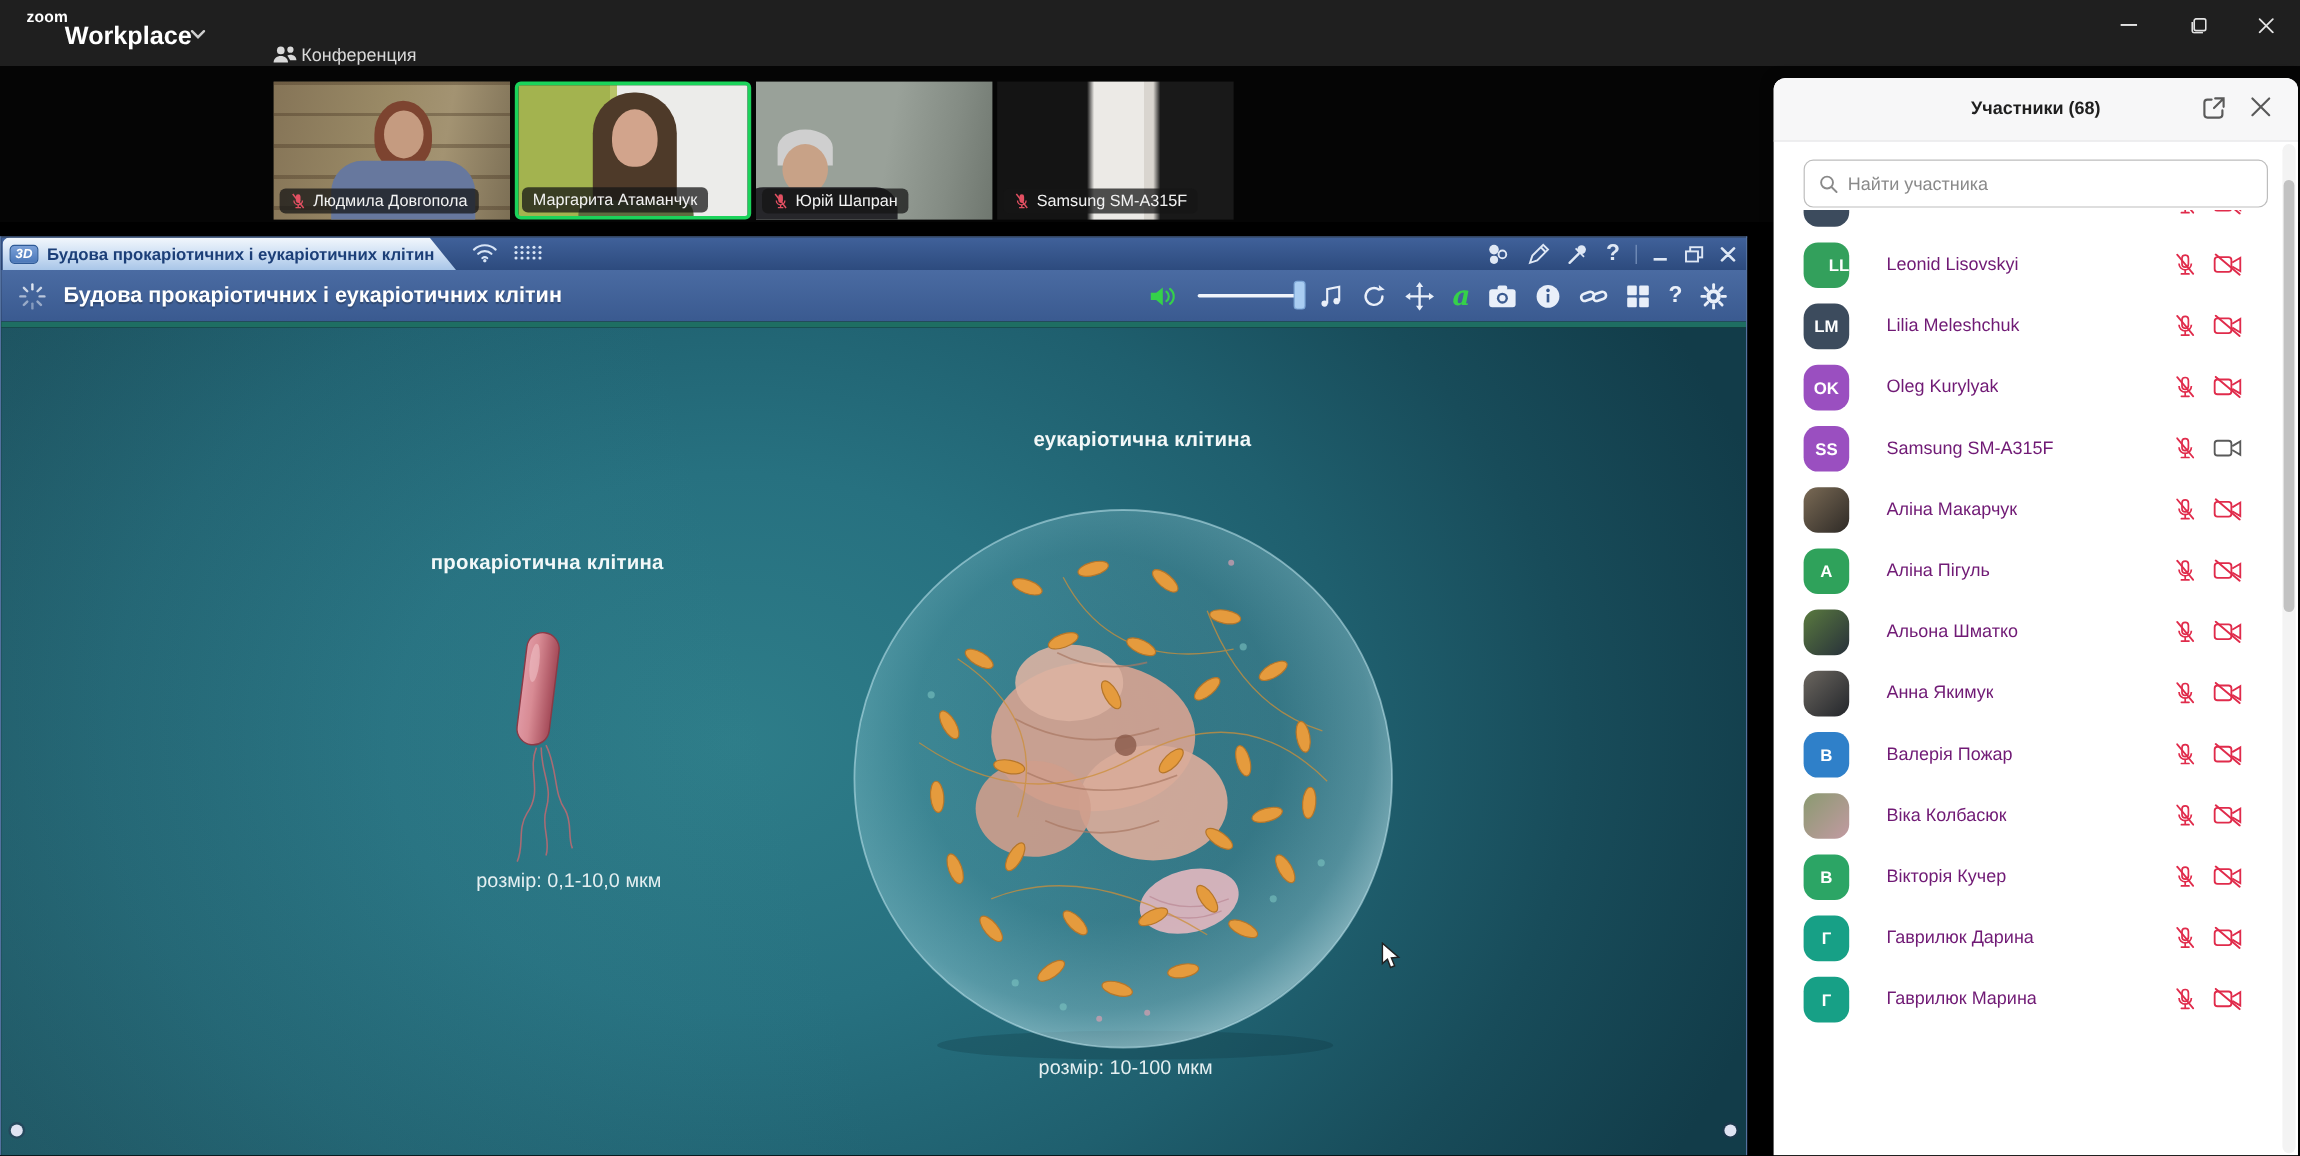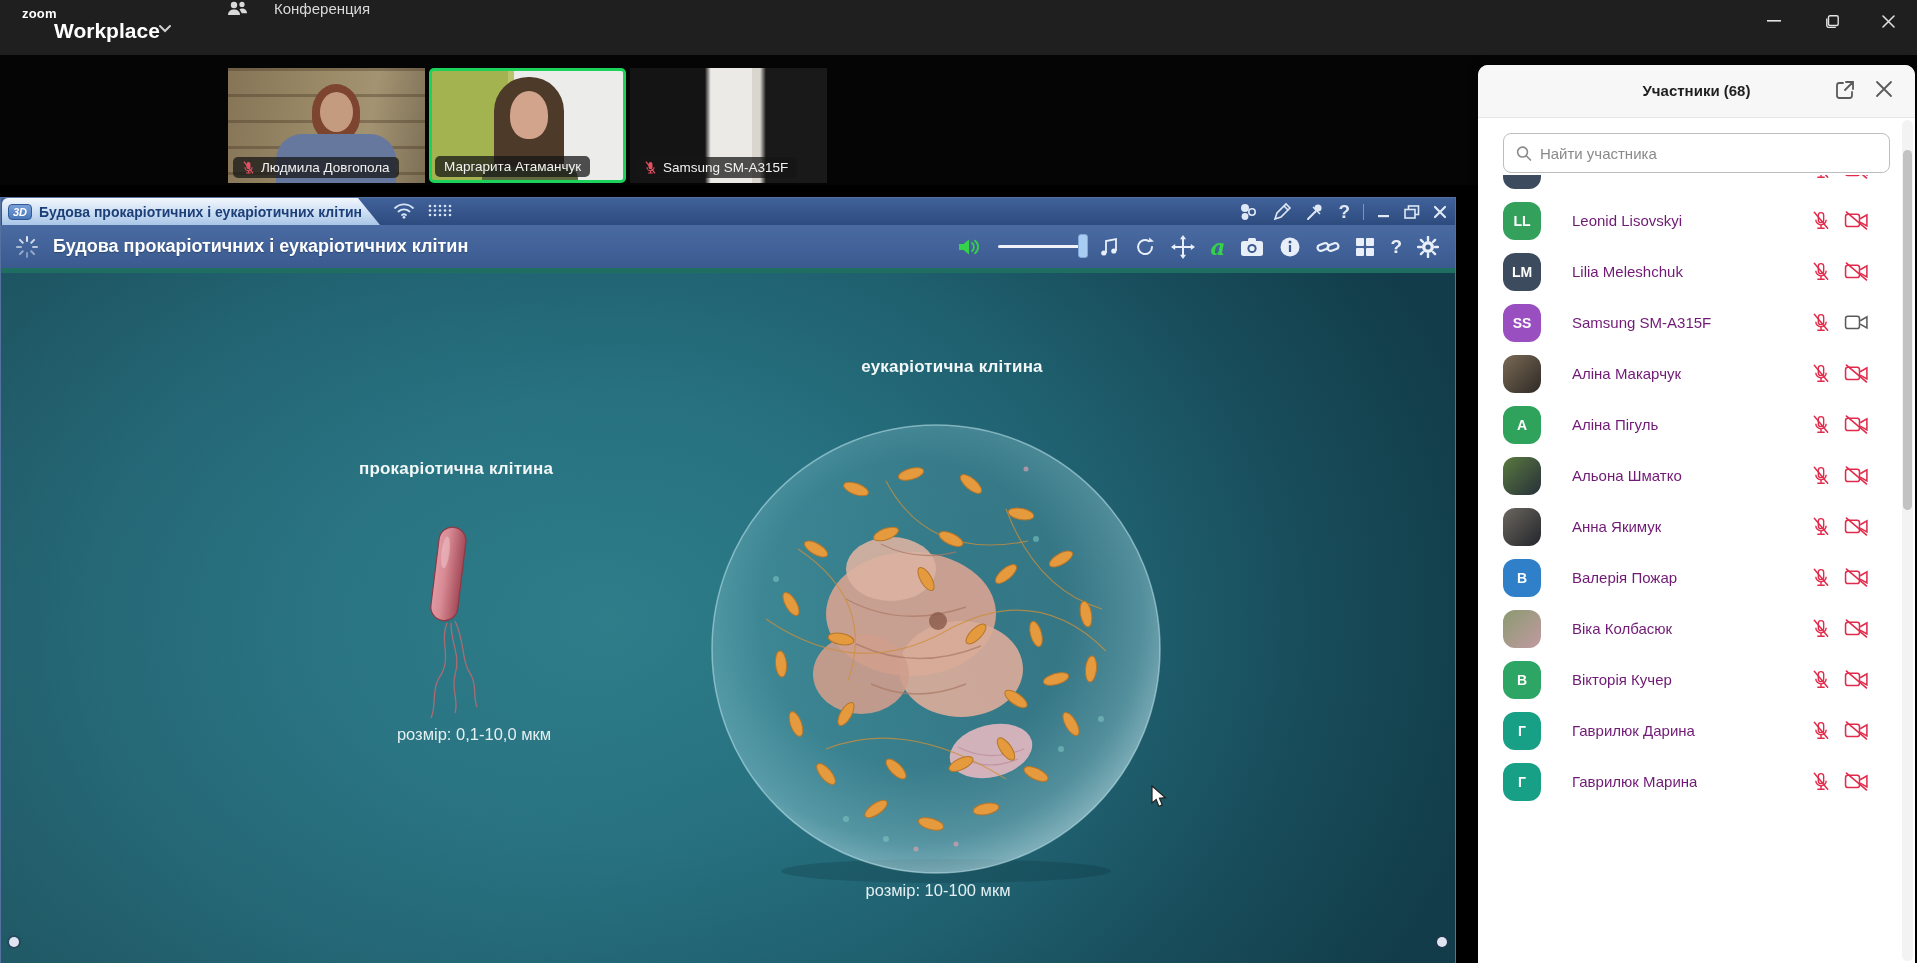--- a/index.html
+++ b/index.html
@@ -6,21 +6,21 @@
   html,body { background:#000; }
   body { font-family:"Liberation Sans","DejaVu Sans",sans-serif; }
   #screen { position:relative; width:1917px; height:963px; background:#000; overflow:hidden; }
 
   
   .topbar { position:absolute; left:0; top:0; width:1917px; height:55px; background:#1f1f1f; }
   .brand { position:absolute; left:22px; top:6px; color:#fff; cursor:default; }
   .brand .b1 { font-size:13px; font-weight:600; letter-spacing:.2px; }
   .brand .b2 { font-size:21px; font-weight:700; margin-top:-2px;margin-left:32px; }
   .brand-chevron { position:absolute; left:158px; top:24px; width:14px; height:10px; }
-  .ztab { position:absolute; top:0; height:55px; display:flex; align-items:flex-start; gap:26px; color:#d9d9d9; font-size:15px; }
+  .ztab { position:absolute; top:0; height:55px; display:flex; align-items:flex-end; gap:3px; color:#d9d9d9; font-size:15px; }
   .ztab.conference { left:212px; padding:0 14px; }
   .ztab.screen { left:531px; top:6px; height:49px; width:307px; background:#2e2e2e; border-radius:9px 9px 0 0; padding:0 12px; color:#e9e9e9; }
   .tab-avatar { width:30px; height:30px; border-radius:5px; background:linear-gradient(135deg,#8aa13f 0 45%,#e8e6e2 45% 100%); position:relative; overflow:hidden; flex:0 0 auto; }
   .tab-avatar::after { content:""; position:absolute; left:8px; top:7px; width:14px; height:18px; border-radius:7px 7px 3px 3px; background:#5a4633; }
   .ellipsis-btn { margin-left:auto; width:26px; height:26px; border:1.6px solid #cfcfcf; border-radius:50%; color:#e6e6e6; font-size:15px; line-height:22px; text-align:center; font-weight:700; }
   .winctl { position:absolute; top:0; height:42px; width:54px; display:flex; align-items:center; justify-content:center; }
   .winctl.min { left:1747px; } .winctl.max { left:1805px; } .winctl.close { left:1861px; }
 
   
   .filmstrip { position:absolute; left:0; top:55px; width:1917px; height:130px; background:#050505; }
@@ -166,20 +166,36 @@
         </div>
       </div>
       <div class="tile active scene-2">
         <div class="person p2">
             <div class="hair"></div>
             <div class="face"></div>
             <div class="torso"></div>
           </div>
         <div class="pill">
           <span>Маргарита Атаманчук</span>
+        </div>
+      </div>
+      <div class="tile scene-3">
+        <div class="person p3">
+            <div class="hair"></div>
+            <div class="face"></div>
+            <div class="torso"></div>
+          </div>
+        <div class="pill">
+          <svg width="13" height="15" viewBox="0 0 20 22">
+              <path d="M10 2.5a3 3 0 0 1 3 3v5a3 3 0 0 1-6 0v-5a3 3 0 0 1 3-3z" fill="#e25062"></path>
+              <path d="M4.5 10.5a5.5 5.5 0 0 0 11 0" stroke="#e25062" stroke-width="1.7" fill="none"></path>
+              <path d="M10 16v3.5M6.5 19.5h7" stroke="#e25062" stroke-width="1.7"></path>
+              <path d="M3 2l14 18" stroke="#e25062" stroke-width="1.9"></path>
+            </svg>
+          <span>Юрій Шапран</span>
         </div>
       </div>
       <div class="tile scene-5">
         <div class="pill">
           <svg width="13" height="15" viewBox="0 0 20 22">
               <path d="M10 2.5a3 3 0 0 1 3 3v5a3 3 0 0 1-6 0v-5a3 3 0 0 1 3-3z" fill="#e25062"></path>
               <path d="M4.5 10.5a5.5 5.5 0 0 0 11 0" stroke="#e25062" stroke-width="1.7" fill="none"></path>
               <path d="M10 16v3.5M6.5 19.5h7" stroke="#e25062" stroke-width="1.7"></path>
               <path d="M3 2l14 18" stroke="#e25062" stroke-width="1.9"></path>
             </svg>
@@ -502,21 +518,21 @@
             <svg class="ic-cam-off" width="25" height="19" viewBox="0 0 27 21">
               <rect x="1.4" y="3.6" width="15.4" height="13.6" rx="2.6" fill="none" stroke="#e02b4b" stroke-width="1.7"></rect>
               <path d="M17.6 8.6l7.4-4.4v12.4l-7.4-4.4" fill="none" stroke="#e02b4b" stroke-width="1.7"></path>
               <path d="M2.4 1.2l22 18.6" stroke="#e02b4b" stroke-width="1.8" stroke-linecap="round"></path>
             </svg>
 
           </div>
         </div>
 
         <div class="p-row video-off">
-          <div class="p-avatar" style="background: rgb(51, 160, 92);">
+          <div class="p-avatar" style="background: rgb(51, 160, 92); justify-content: flex-end;">
             <span>LL</span>
           </div>
           <div class="p-name">Leonid Lisovskyi</div>
           <div class="p-icons">
             <svg class="ic-mic-off" width="20" height="21" viewBox="0 0 24 25">
               <path d="M12 3a3.2 3.2 0 0 1 3.2 3.2v5.6a3.2 3.2 0 0 1-6.4 0V6.2A3.2 3.2 0 0 1 12 3z" fill="none" stroke="#e02b4b" stroke-width="1.7"></path>
               <path d="M5.8 11.5a6.2 6.2 0 0 0 12.4 0" fill="none" stroke="#e02b4b" stroke-width="1.7"></path>
               <path d="M12 17.8v3.4M8.2 21.8h7.6" stroke="#e02b4b" stroke-width="1.7" stroke-linecap="round"></path>
               <path d="M4 2.6l16 19.2" stroke="#e02b4b" stroke-width="1.8" stroke-linecap="round"></path>
             </svg>
@@ -543,20 +559,40 @@
             </svg>
             <svg class="ic-cam-off" width="25" height="19" viewBox="0 0 27 21">
               <rect x="1.4" y="3.6" width="15.4" height="13.6" rx="2.6" fill="none" stroke="#e02b4b" stroke-width="1.7"></rect>
               <path d="M17.6 8.6l7.4-4.4v12.4l-7.4-4.4" fill="none" stroke="#e02b4b" stroke-width="1.7"></path>
               <path d="M2.4 1.2l22 18.6" stroke="#e02b4b" stroke-width="1.8" stroke-linecap="round"></path>
             </svg>
 
           </div>
         </div>
 
+        <div class="p-row video-off">
+          <div class="p-avatar" style="background: rgb(154, 79, 192);">
+            <span>OK</span>
+          </div>
+          <div class="p-name">Oleg Kurylyak</div>
+          <div class="p-icons">
+            <svg class="ic-mic-off" width="20" height="21" viewBox="0 0 24 25">
+              <path d="M12 3a3.2 3.2 0 0 1 3.2 3.2v5.6a3.2 3.2 0 0 1-6.4 0V6.2A3.2 3.2 0 0 1 12 3z" fill="none" stroke="#e02b4b" stroke-width="1.7"></path>
+              <path d="M5.8 11.5a6.2 6.2 0 0 0 12.4 0" fill="none" stroke="#e02b4b" stroke-width="1.7"></path>
+              <path d="M12 17.8v3.4M8.2 21.8h7.6" stroke="#e02b4b" stroke-width="1.7" stroke-linecap="round"></path>
+              <path d="M4 2.6l16 19.2" stroke="#e02b4b" stroke-width="1.8" stroke-linecap="round"></path>
+            </svg>
+            <svg class="ic-cam-off" width="25" height="19" viewBox="0 0 27 21">
+              <rect x="1.4" y="3.6" width="15.4" height="13.6" rx="2.6" fill="none" stroke="#e02b4b" stroke-width="1.7"></rect>
+              <path d="M17.6 8.6l7.4-4.4v12.4l-7.4-4.4" fill="none" stroke="#e02b4b" stroke-width="1.7"></path>
+              <path d="M2.4 1.2l22 18.6" stroke="#e02b4b" stroke-width="1.8" stroke-linecap="round"></path>
+            </svg>
+
+          </div>
+        </div>
 
         <div class="p-row video-on">
           <div class="p-avatar" style="background: rgb(154, 79, 192);">
             <span>SS</span>
           </div>
           <div class="p-name">Samsung SM-A315F</div>
           <div class="p-icons">
             <svg class="ic-mic-off" width="20" height="21" viewBox="0 0 24 25">
               <path d="M12 3a3.2 3.2 0 0 1 3.2 3.2v5.6a3.2 3.2 0 0 1-6.4 0V6.2A3.2 3.2 0 0 1 12 3z" fill="none" stroke="#e02b4b" stroke-width="1.7"></path>
               <path d="M5.8 11.5a6.2 6.2 0 0 0 12.4 0" fill="none" stroke="#e02b4b" stroke-width="1.7"></path>

